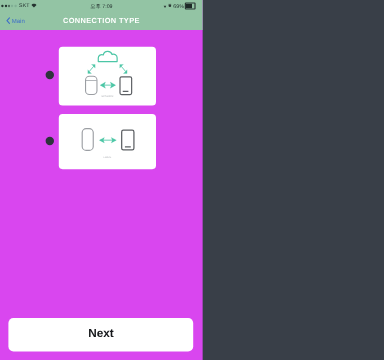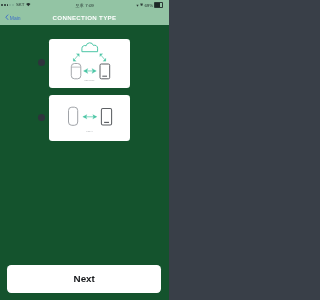--- a/index.html
+++ b/index.html
@@ -1,18 +1,18 @@
 <!DOCTYPE html>
 <html><head>
 <meta charset="utf-8">
 <style>
   html,body{margin:0;padding:0;}
   body{width:169px;height:300px;overflow:hidden;background:#393F48;
        font-family:"Liberation Sans",sans-serif;-webkit-font-smoothing:antialiased;}
-  .screen{position:relative;width:169px;height:300px;background:#14532d;}
+  .screen{position:relative;width:169px;height:300px;background:#d946ef;}
 
   
   .statusbar{position:absolute;top:0;left:0;width:169px;height:10px;background:#93C4A4;}
   .sb-left{position:absolute;left:1.3px;top:0;height:10px;display:flex;align-items:center;gap:.75px;}
   .dot{width:1.9px;height:1.9px;border-radius:50%;background:#253330;}
   .dot.off{background:#7fae94;}
   .carrier{margin-left:1.4px;font-size:4.4px;letter-spacing:.05px;color:#253330;
            position:relative;top:-.1px;}
   .sb-center{position:absolute;left:0;width:169px;top:0;height:10px;display:flex;
              align-items:center;justify-content:center;font-size:4.4px;color:#253330;}

